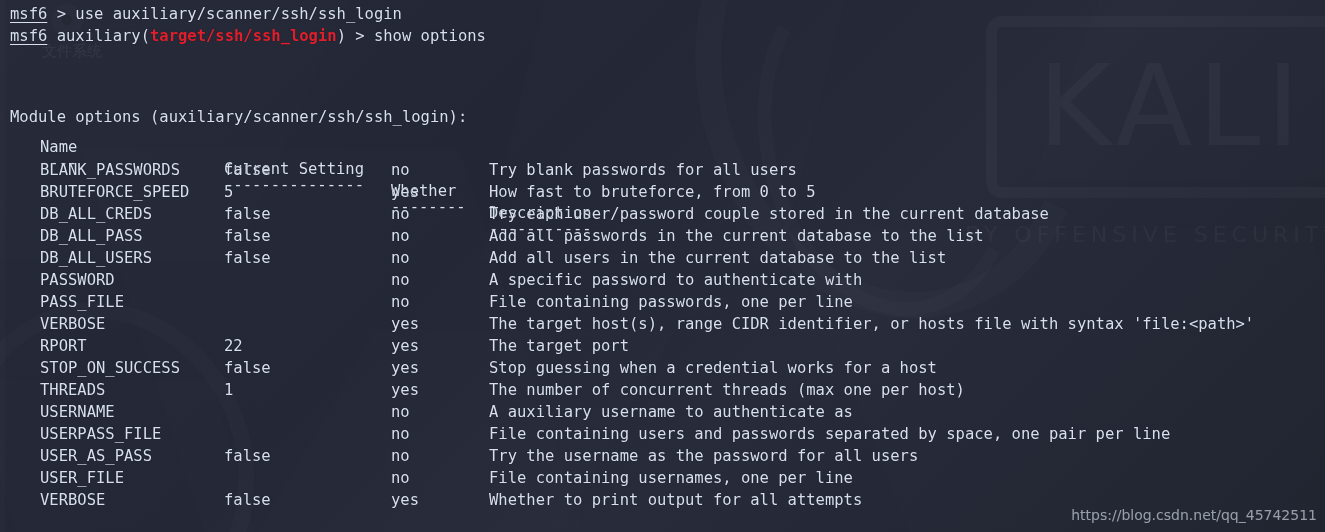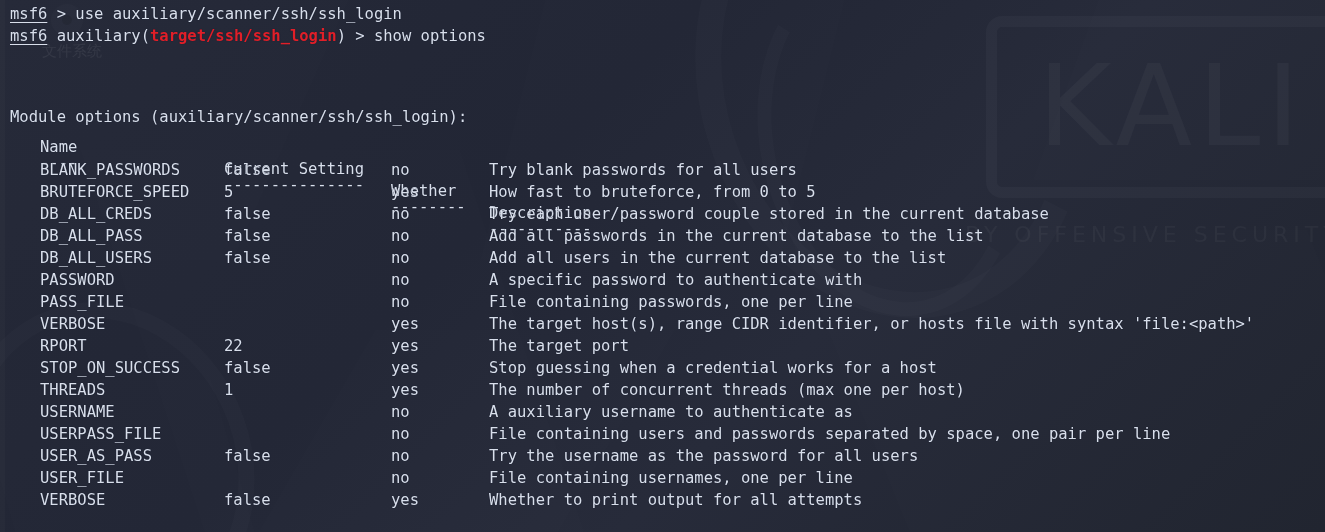--- a/index.html
+++ b/index.html
@@ -259,14 +259,15 @@
         <div class="row" style="top: 379px;"><span class="c-name">THREADS</span><span class="c-set">1</span><span class="c-req">yes</span><span class="c-desc">The number of concurrent threads (max one per host)</span></div>
         <div class="row" style="top: 401px;"><span class="c-name">USERNAME</span><span class="c-set"></span><span class="c-req">no</span><span class="c-desc">A auxiliary username to authenticate as</span></div>
         <div class="row" style="top: 423px;"><span class="c-name">USERPASS_FILE</span><span class="c-set"></span><span class="c-req">no</span><span class="c-desc">File containing users and passwords separated by space, one pair per line</span></div>
         <div class="row" style="top: 445px;"><span class="c-name">USER_AS_PASS</span><span class="c-set">false</span><span class="c-req">no</span><span class="c-desc">Try the username as the password for all users</span></div>
         <div class="row" style="top: 467px;"><span class="c-name">USER_FILE</span><span class="c-set"></span><span class="c-req">no</span><span class="c-desc">File containing usernames, one per line</span></div>
         <div class="row" style="top: 489px;"><span class="c-name">VERBOSE</span><span class="c-set">false</span><span class="c-req">yes</span><span class="c-desc">Whether to print output for all attempts</span></div>
       </div>
 
   </div>
 
+  <div class="watermark">https://blog.csdn.net/qq_45742511</div>
 
 </div>
 
 </body></html>

